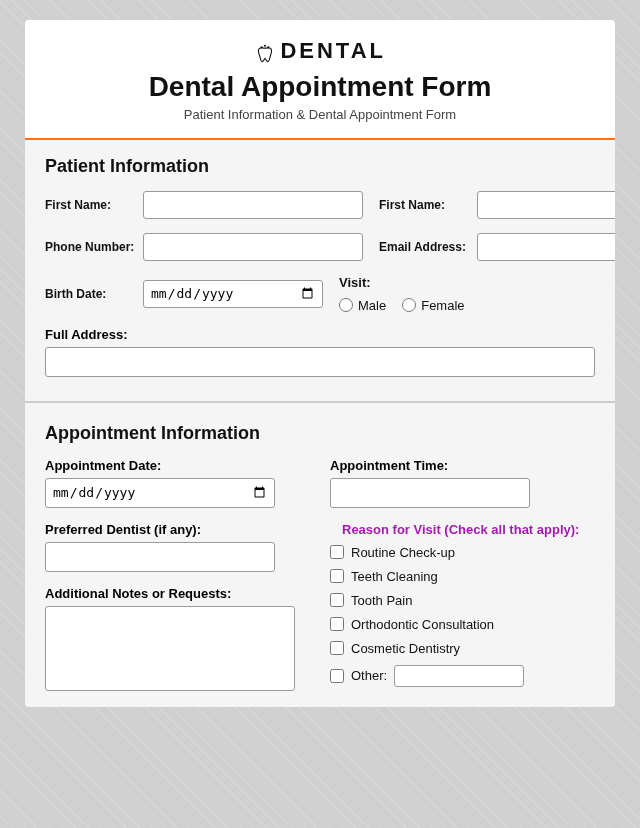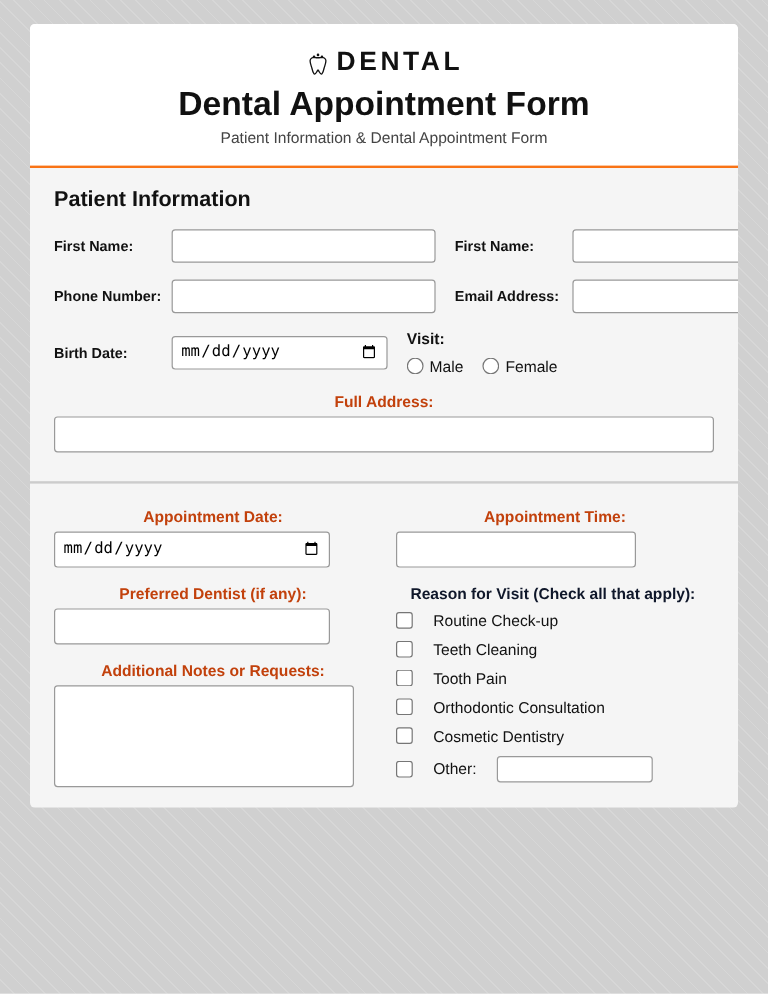--- a/index.html
+++ b/index.html
@@ -188,36 +188,36 @@
 
     .checkbox-group {
       display: flex;
       flex-direction: column;
       gap: 9px;
     }
 
     .checkbox-option {
       display: flex;
       align-items: center;
-      gap: 17px;
+      gap: 7px;
       font-size: 13px;
       color: #111;
     }
 
     .checkbox-option input[type="checkbox"] {
       width: 14px;
       height: 14px;
       cursor: pointer;
       border: 1px solid #999;
     }
 
     .reason-title {
       font-size: 13px;
       font-weight: 700;
-      color: #0f172a;
+      color: #a21caf;
       margin-bottom: 8px;
       padding-left: 12px;
     }
 
     .other-input {
       border: 1.5px solid #999;
       background: white;
       border-radius: 3px;
       height: 22px;
       width: 130px;
@@ -255,23 +255,22 @@
       height: 30px;
       width: 230px;
       padding: 0 6px;
       font-size: 13px;
       outline: none;
     }
 
     .field-label-block {
       font-size: 13px;
       font-weight: 700;
-      color: #c2410c;
+      color: #000000;
       margin-bottom: 5px;
-      text-align: center;
     }
 
     input[type="date"] {
       cursor: pointer;
     }
 
     .tooth-svg {
       display: inline-block;
       width: 22px;
       height: 22px;
@@ -344,20 +343,21 @@
 
     <div style="margin-bottom: 8px;">
       <div class="field-label-block">Full Address:</div>
       <input type="text" class="address-input" style="">
     </div>
   </div>
 
   <hr class="divider">
 
   <div class="section">
+    <div class="section-title">Appointment Information</div>
 
     <div class="two-col">
       <div class="left-col">
 
         <div style="margin-bottom: 14px;">
           <div class="field-label-block">Appointment Date:</div>
           <input type="date" class="apt-date-input" style="">
         </div>
 
         <div style="margin-bottom: 14px;">

